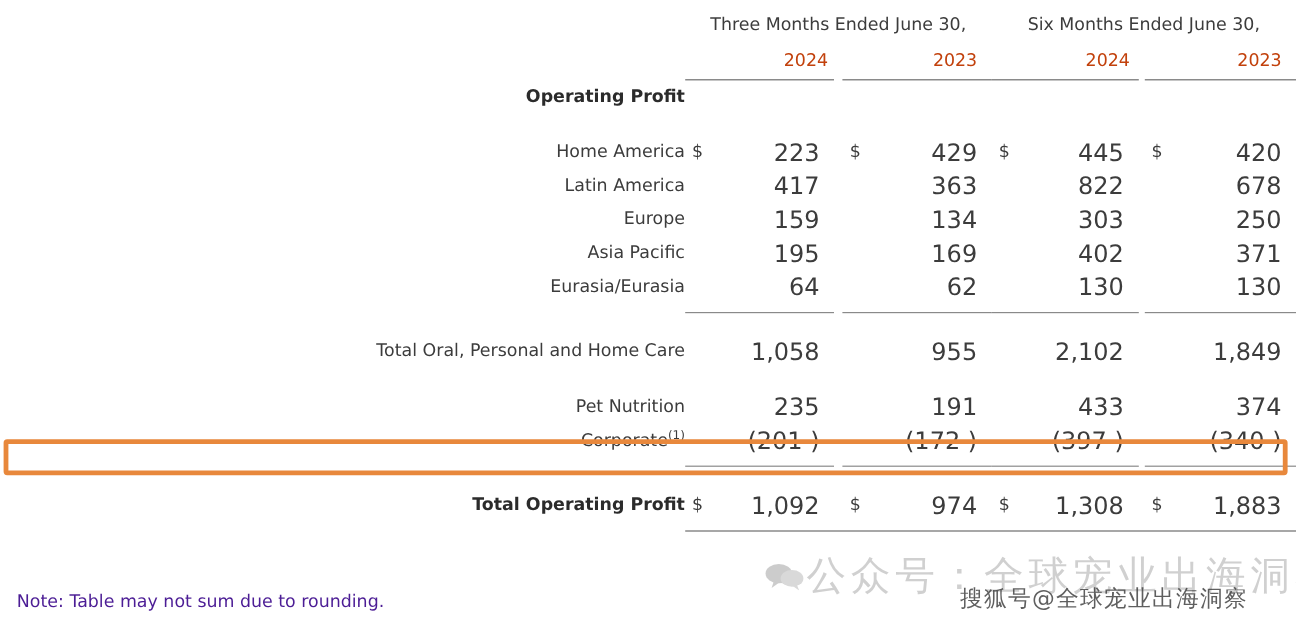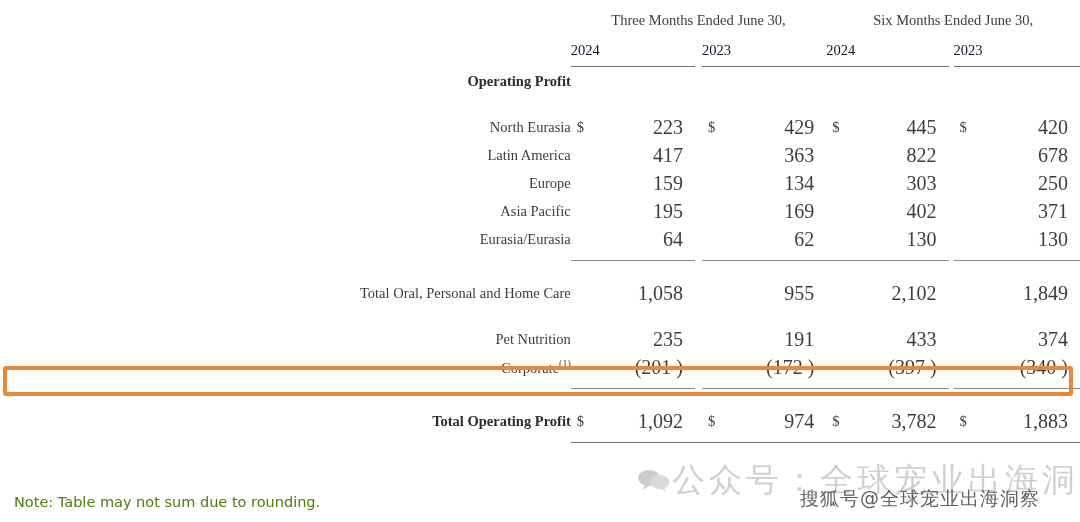--- a/index.html
+++ b/index.html
@@ -25,21 +25,20 @@
   }
 
   table.fin {
     position: absolute;
     left: 0;
     top: 0;
     width: 1080px;
     border-collapse: collapse;
     table-layout: fixed;
     font-size: 14.5px;
-    font-family: Liberation Serif, serif;
   }
 
   
   col.c-label { width: 565px; }
   col.c-sym   { width: 26px; }
   col.c-num1  { width: 97px; }
   col.c-gap   { width: 7px; }
   col.c-sym2  { width: 26px; }
   col.c-num2  { width: 97px; }
   col.c-sym3  { width: 26px; }
@@ -56,22 +55,23 @@
 
   .h-span {
     text-align: center;
     font-size: 14.5px;
     color: #3c3c3c;
     padding-bottom: 2px;
     height: 29px;
     vertical-align: bottom;
   }
   .h-year {
-    font-size: 14.5px;
-    color: #0f172a;
+    text-align: right;
+    font-size: 14.5px;
+    color: #c2410c;
     height: 28px;
     padding-right: 12px;
     vertical-align: bottom;
   }
 
   .rule-cell { height: 8px; padding: 0; }
   .rule {
     height: 1.4px;
     background: #6e6e6e;
     width: 100%;
@@ -120,21 +120,21 @@
     box-sizing: border-box;
     pointer-events: none;
     z-index: 5;
   }
 
   .note {
     position: absolute;
     left: 14px;
     top: 494px;
     font-size: 14.5px;
-    color: #4d7c0f;
+    color: #4c1d95;
     white-space: nowrap;
   }
 
   
   .wm-big {
     position: absolute;
     left: 672px;
     top: 458px;
     font-size: 33px;
     color: rgba(150,150,150,0.45);
@@ -223,21 +223,21 @@
     <tr>
       <td class="lbl bold">Operating Profit</td>
       <td colspan="10"></td>
     </tr>
 
     <tr class="spacer-row">
       <td colspan="11"></td>
     </tr>
 
     <tr>
-      <td class="lbl">North Eurasia</td>
+      <td class="lbl">Home America</td>
       <td class="sym">$</td>
       <td class="num">223</td>
       <td></td>
       <td class="sym">$</td>
       <td class="num">429</td>
       <td class="sym">$</td>
       <td class="num">445</td>
       <td></td>
       <td class="sym">$</td>
       <td class="num">420</td>
@@ -390,21 +390,21 @@
     </tr>
 
     <tr>
       <td class="lbl bold">Total Operating Profit</td>
       <td class="sym">$</td>
       <td class="num">1,092</td>
       <td></td>
       <td class="sym">$</td>
       <td class="num">974</td>
       <td class="sym">$</td>
-      <td class="num">3,782</td>
+      <td class="num">1,308</td>
       <td></td>
       <td class="sym">$</td>
       <td class="num">1,883</td>
     </tr>
 
     <tr>
       <td class="rule-cell"></td>
       <td class="rule-cell" colspan="10">
             <div class="rule"></div>
           </td>

